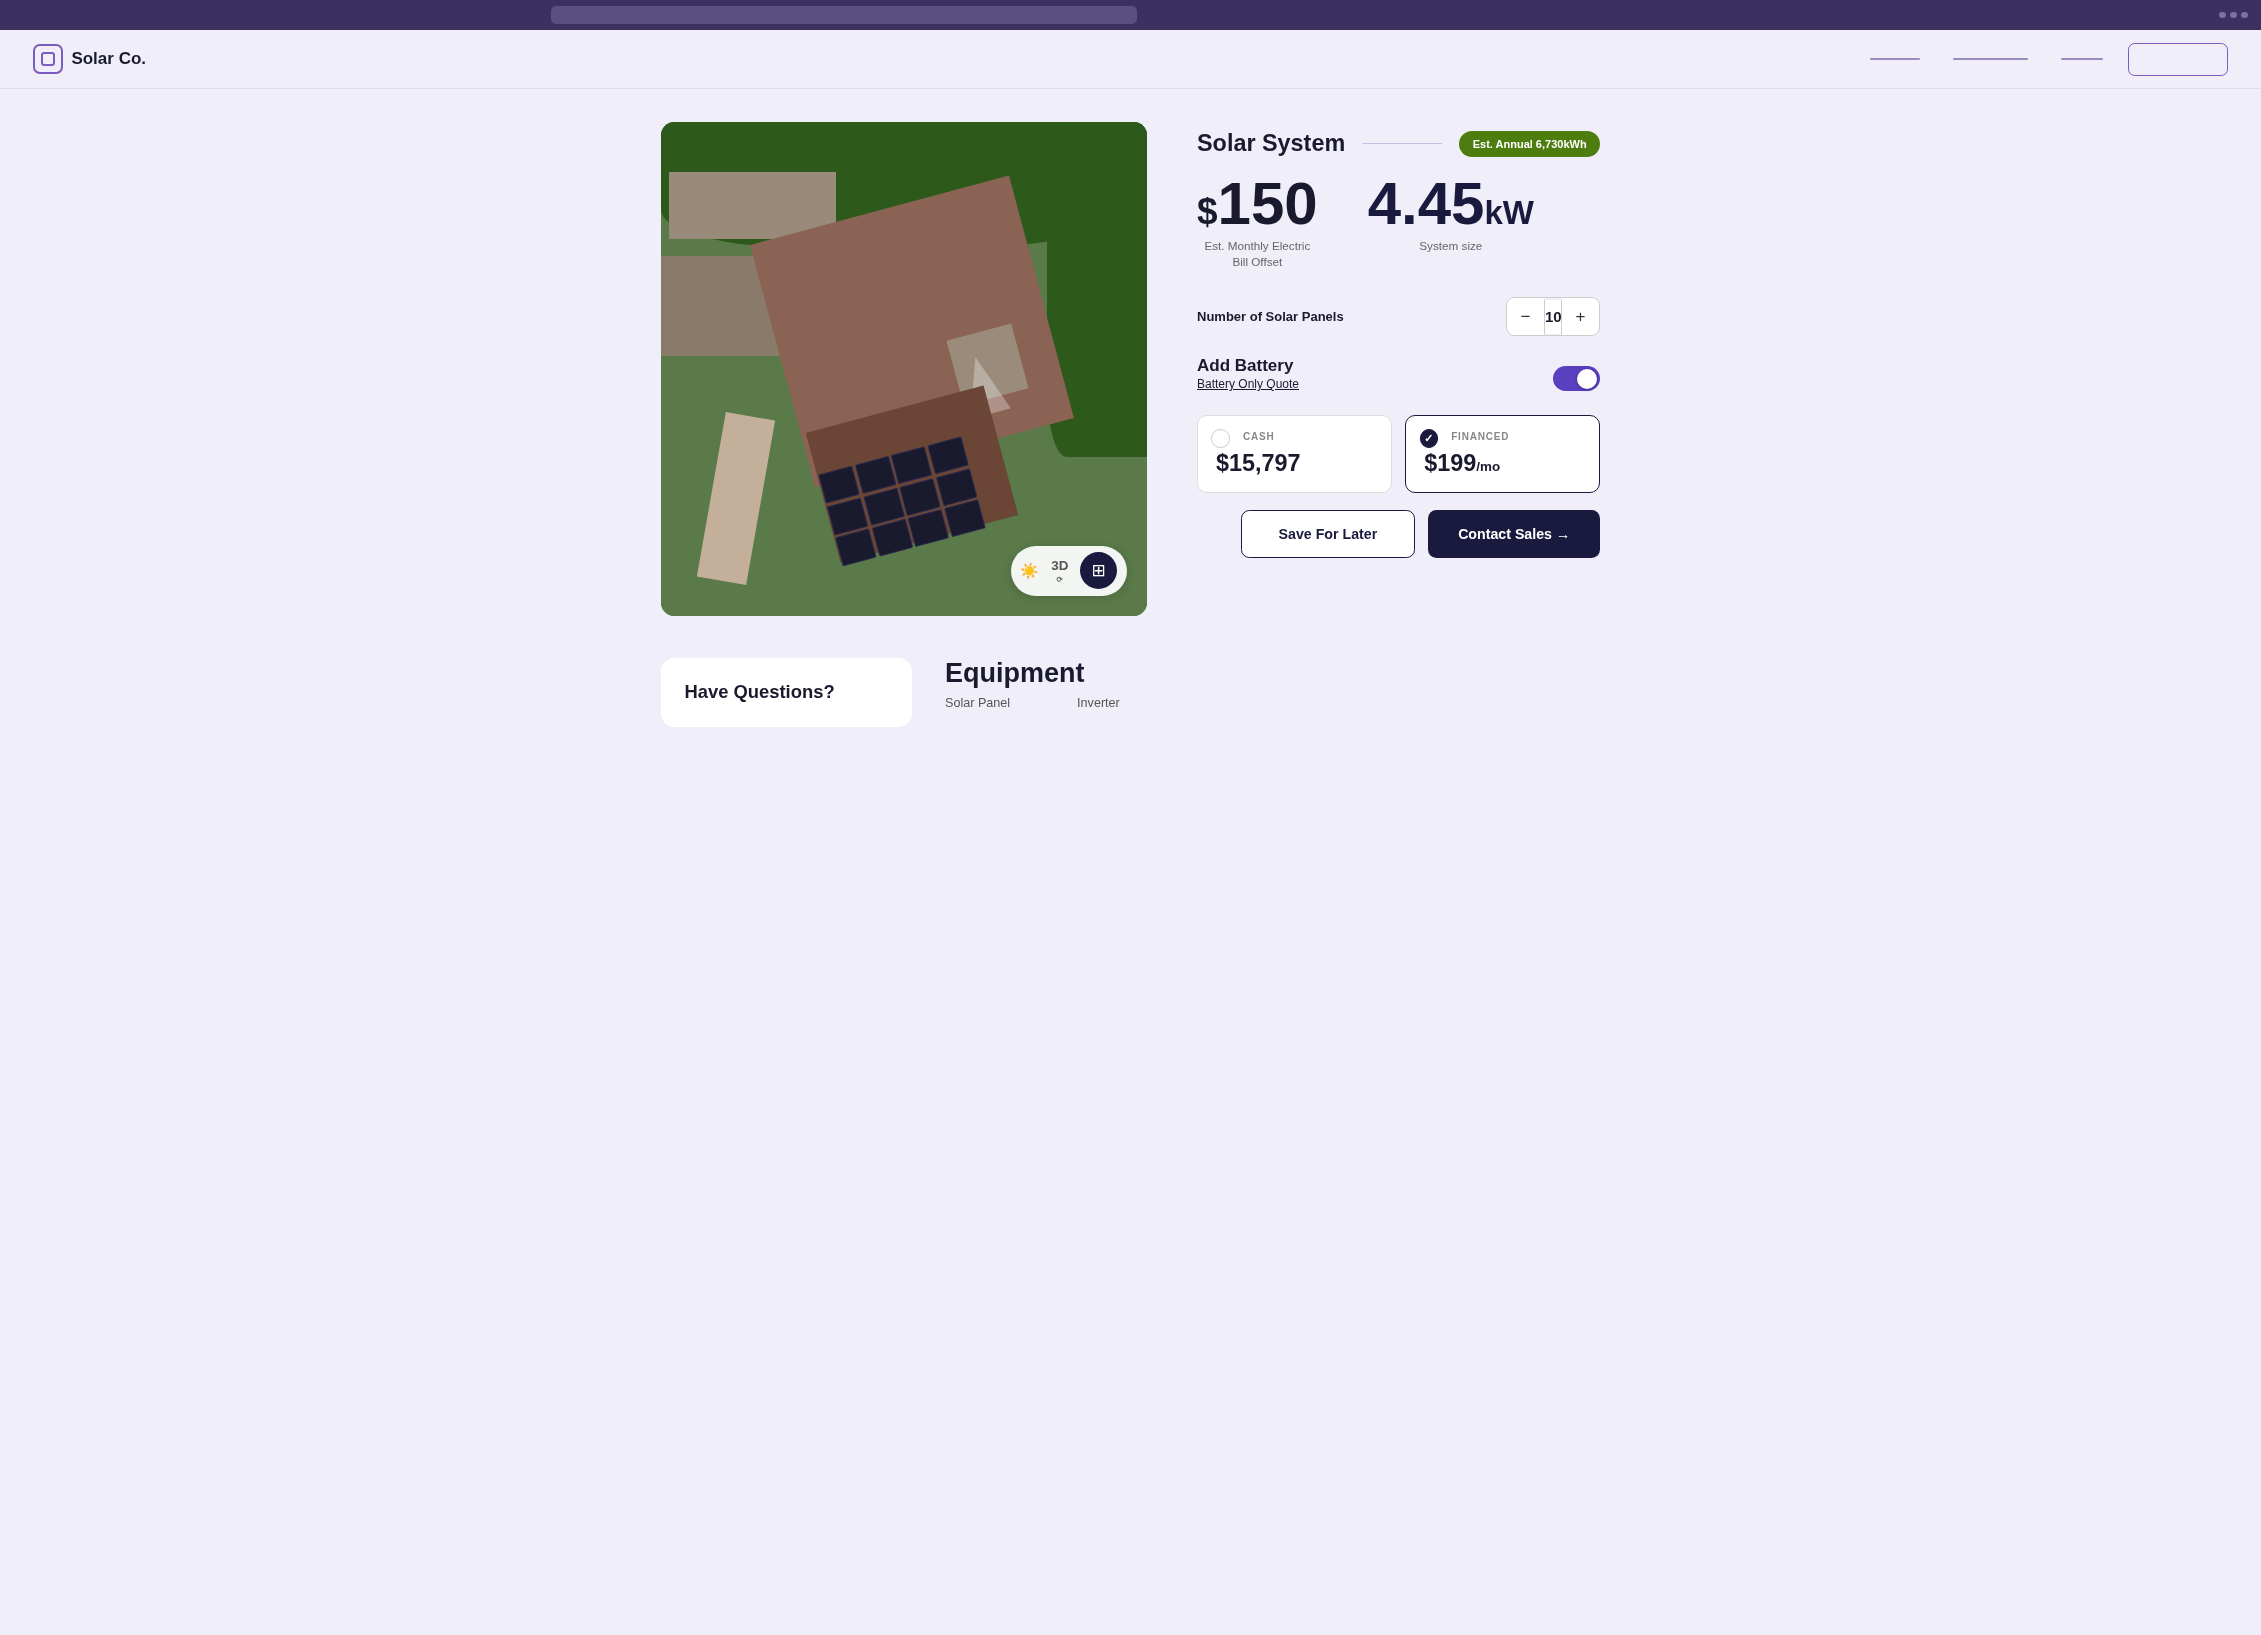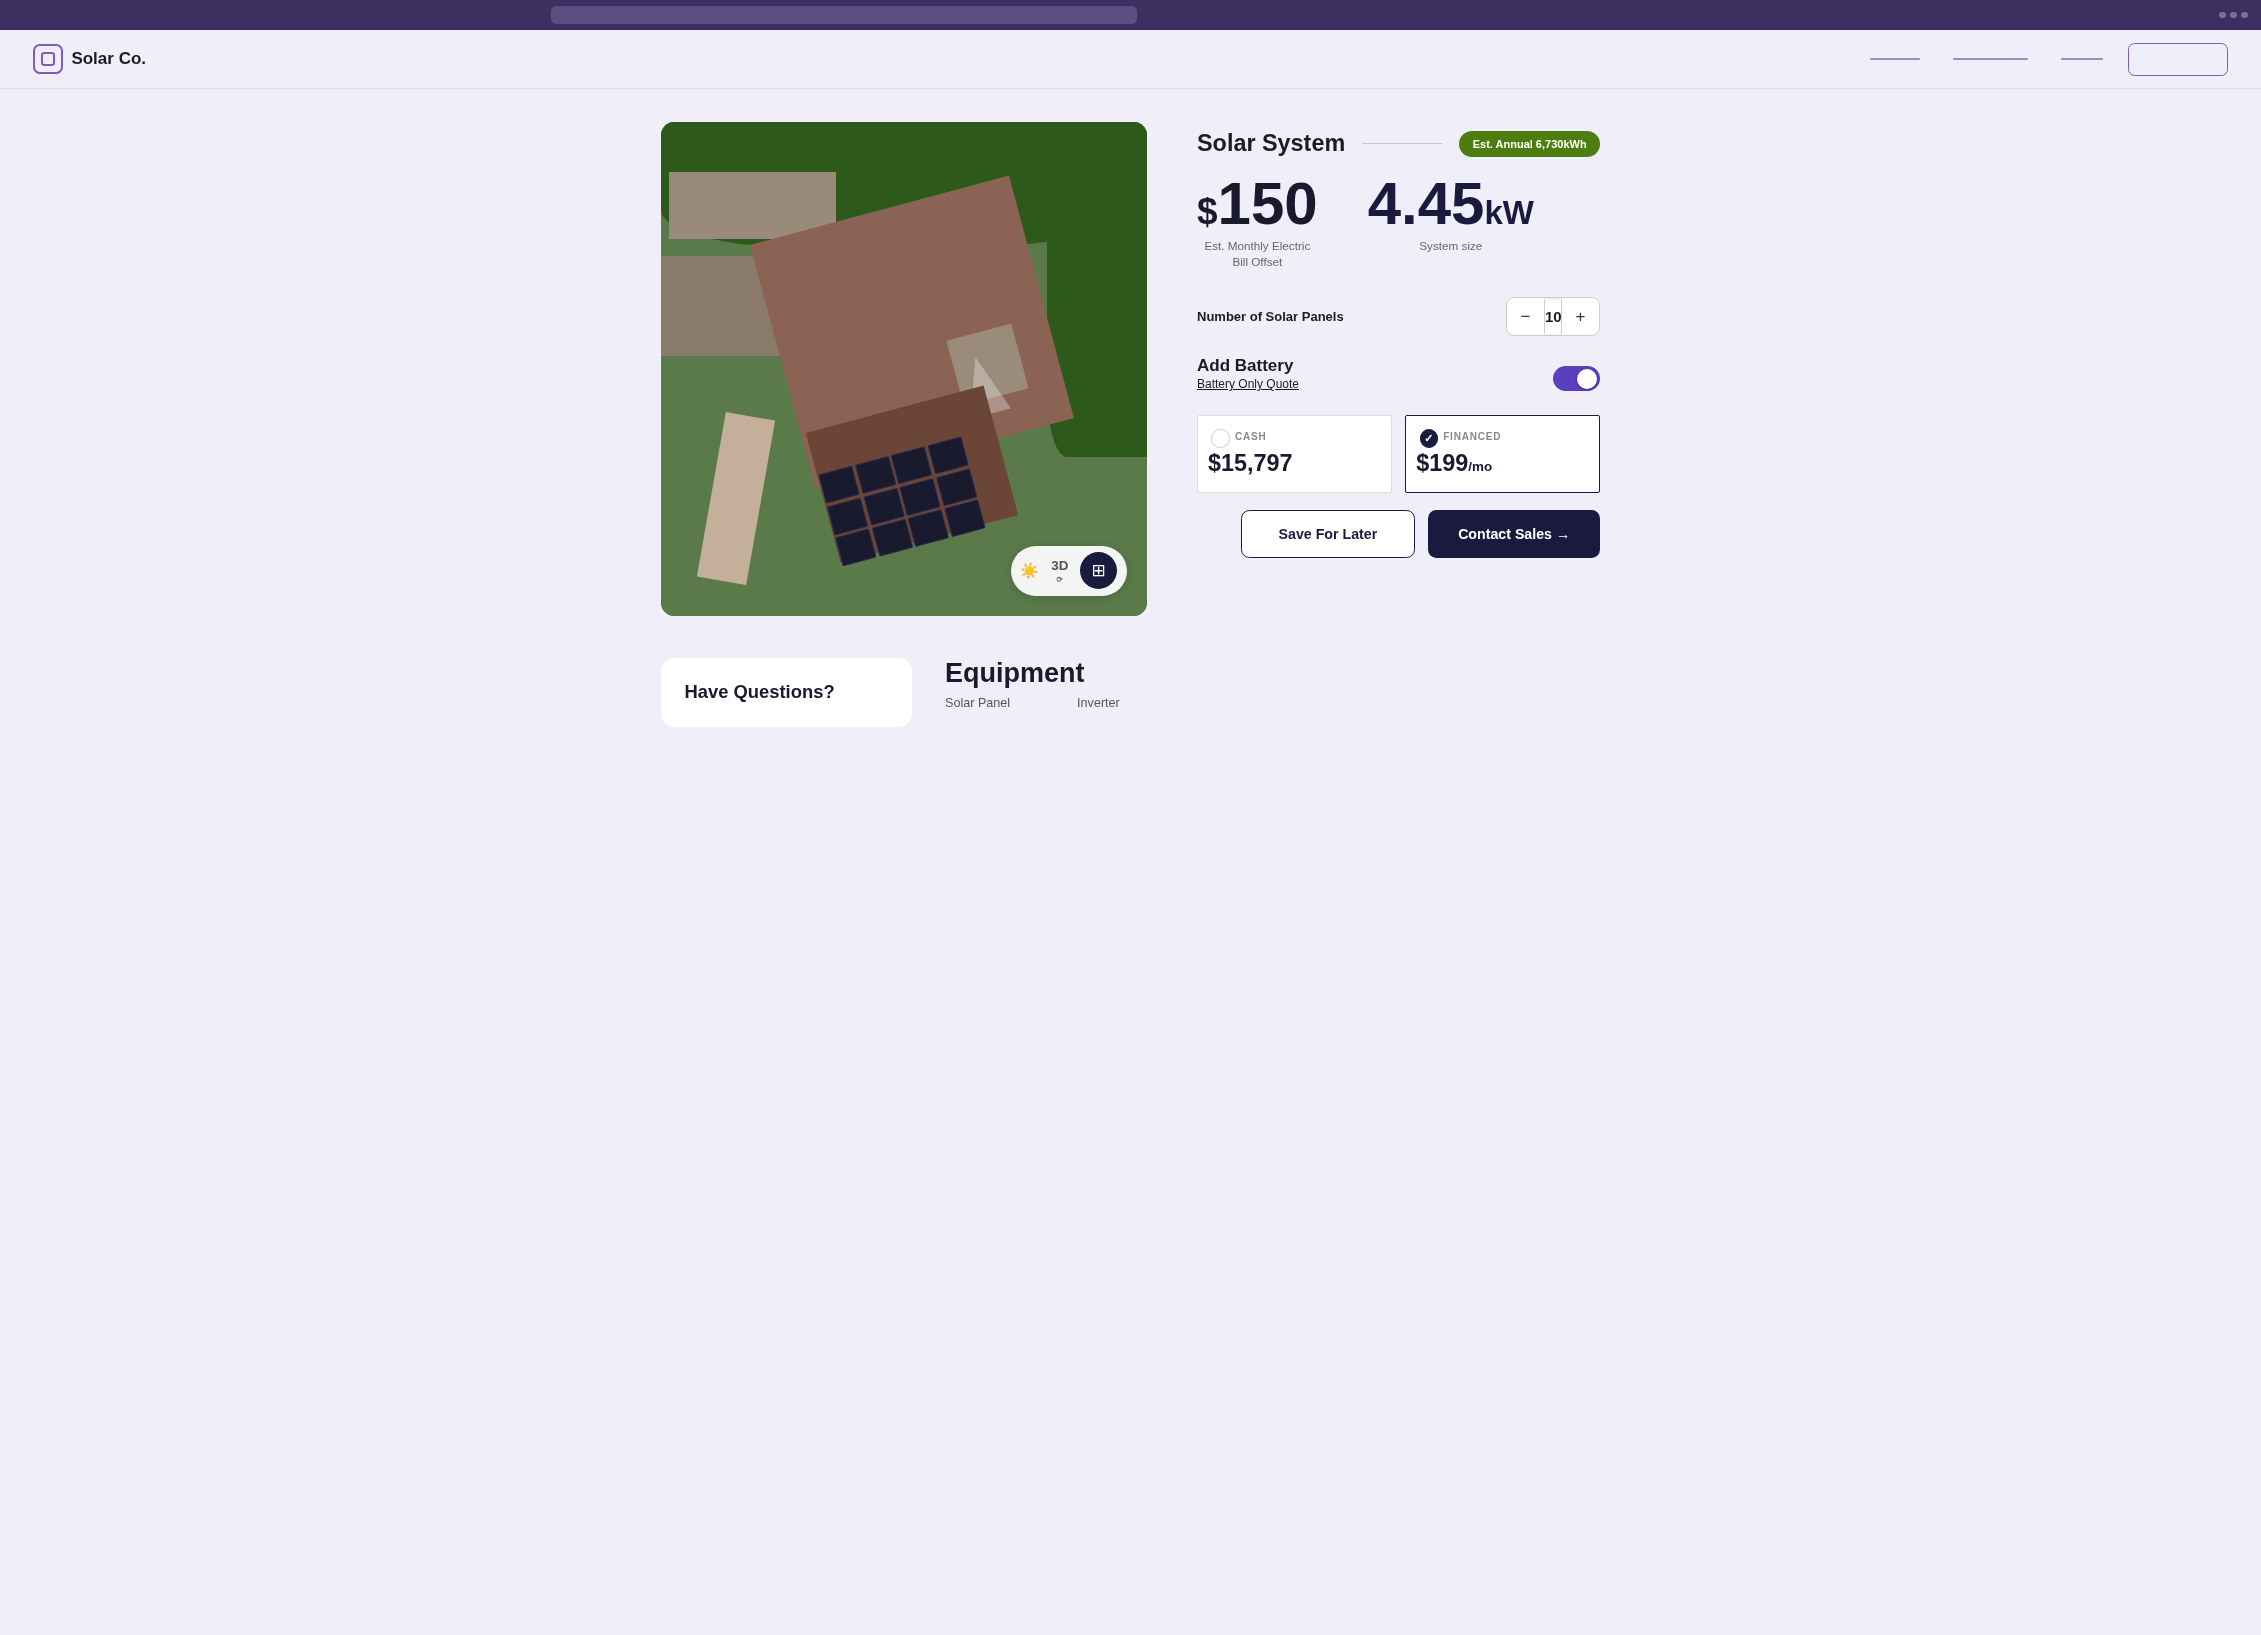--- a/index.html
+++ b/index.html
@@ -415,22 +415,22 @@
 
     
     .payment-row {
       display: flex;
       gap: 13.4px;
       margin-bottom: 17px;
     }
     .payment-card {
       flex: 1;
       border: 1.7px solid #ddd;
-      border-radius: 2px;
-      padding: 15px 10px;
+      border-radius: 10px;
+      padding: 15px 18px;
       background: white;
       cursor: pointer;
       position: relative;
     }
     .payment-card.selected {
       border-color: #1a1a3e;
       background: white;
     }
     .payment-type {
       font-size: 10px;

